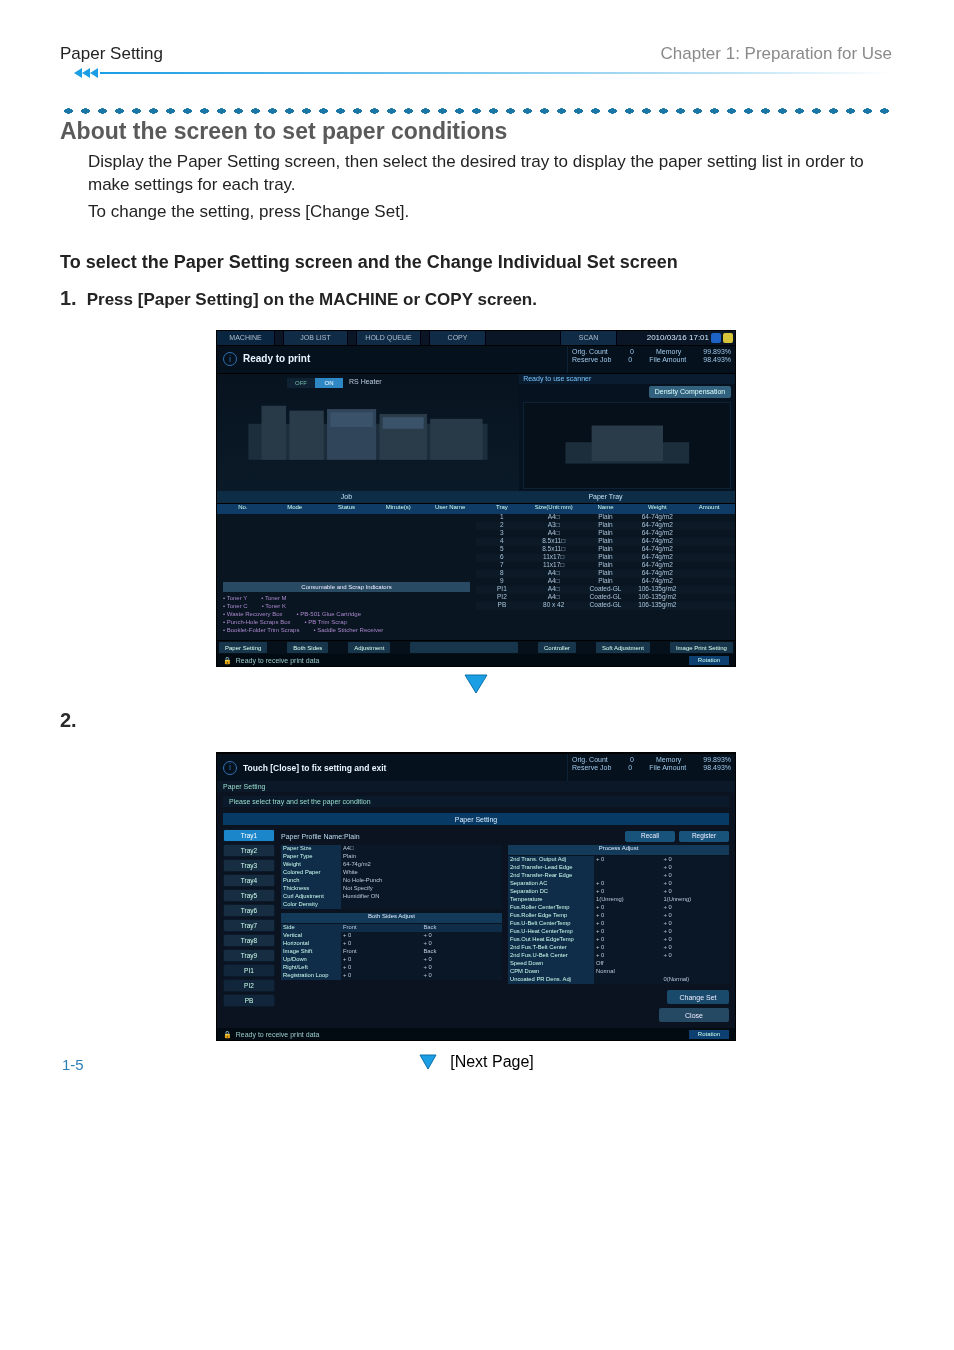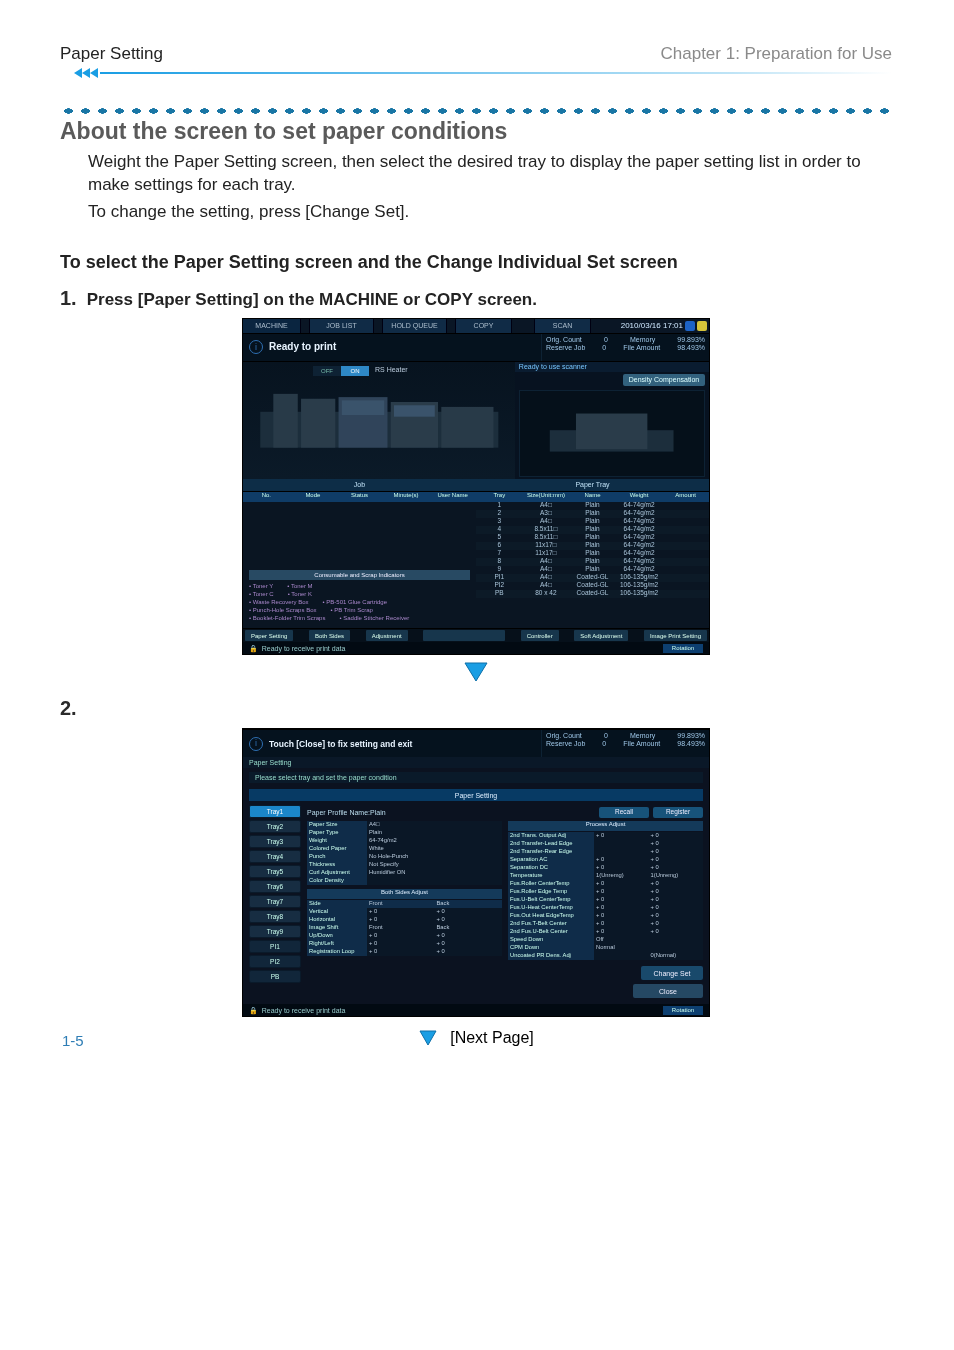--- a/index.html
+++ b/index.html
@@ -24,21 +24,21 @@
 
   .subheading { color:#232323; font-size:18px; font-weight:bold; margin:28px 0 14px 0; }
 
   .step-row { display:flex; align-items:baseline; gap:10px; margin:0 0 8px 0; }
   .step-num { font-size:20px; font-weight:bold; color:#2a2a2a; font-family: Arial, sans-serif; }
   .step-text { font-size:17px; font-weight:bold; color:#232323; }
 
   .screenshot-wrap { display:flex; flex-direction:column; align-items:center; margin: 8px 0 12px 0; }
 
   
-  .screen { width: 468px; background:#0b1220; border:1px solid #000; color:#cfe8ff; font-size:8px; line-height:1; position:relative; }
+  .screen { width: 520px; background:#0b1220; border:1px solid #000; color:#cfe8ff; font-size:8px; line-height:1; position:relative;margin-top:12px; }
 
   
   .sc-tabs { display:flex; height:14px; background:#09111c; }
   .sc-tab { height:14px; display:flex; align-items:center; justify-content:center; border-right:1px solid #001; color:#aebfce; font-size:7px; padding:0 4px; }
   .tab-a { width:58px; background:#0a2540; }
   .tab-d { flex:0 0 8px; background:#0a1625; }
   .tab-b { width:64px; background:#102b46; }
   .tab-c { width:56px; background:#102b46; }
   .tab-sep { flex:1; background:#0a1625; }
   .sc-clock { width:118px; background:#0a1625; display:flex; justify-content:flex-end; align-items:center; padding-right:2px; gap:2px; }
@@ -135,21 +135,21 @@
       <svg viewBox="0 0 40 14">
           <path d="M38 2 L30 7 L38 12 Z M30 2 L22 7 L30 12 Z M22 2 L14 7 L22 12 Z" fill="#1a9ee4"></path>
         </svg>
     </span>
     <div class="rule-line"></div>
   </div>
 
   <div class="dots"></div>
   <h2 class="sec-heading">About the screen to set paper conditions</h2>
   <div class="body-text">
-    <p>Weight the Paper Setting screen, then select the desired tray to display the paper setting list in order to make settings for each tray.</p>
+    <p>Display the Paper Setting screen, then select the desired tray to display the paper setting list in order to make settings for each tray.</p>
     <p>To change the setting, press [Change Set].</p>
   </div>
 
   <h3 class="subheading">To select the Paper Setting screen and the Change Individual Set screen</h3>
 
   <div class="step-row">
     <span class="step-num">1.</span>
     <span class="step-text">Press [Paper Setting] on the MACHINE or COPY screen.</span>
   </div>
 

